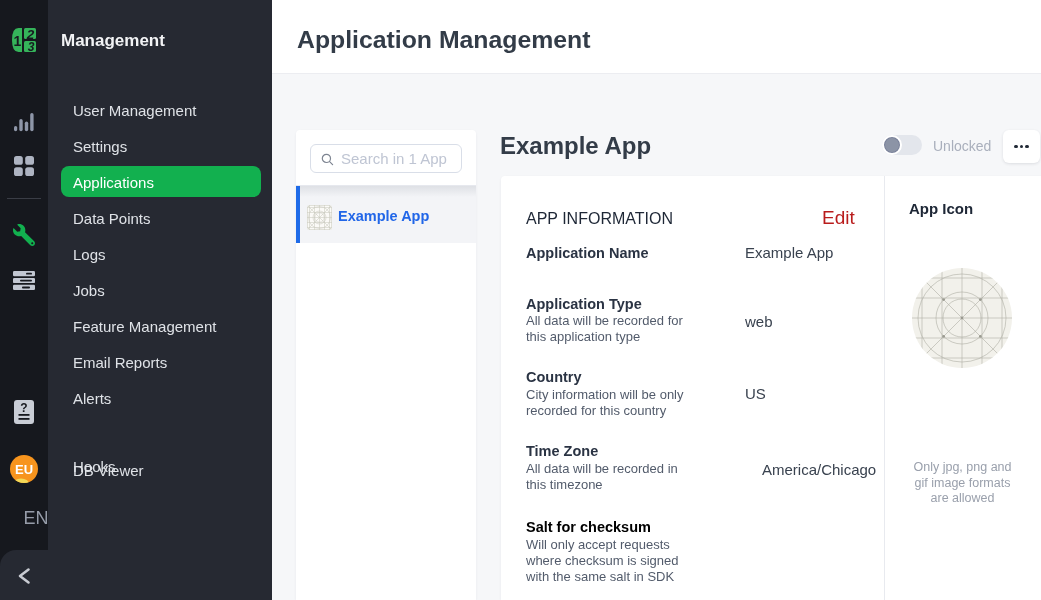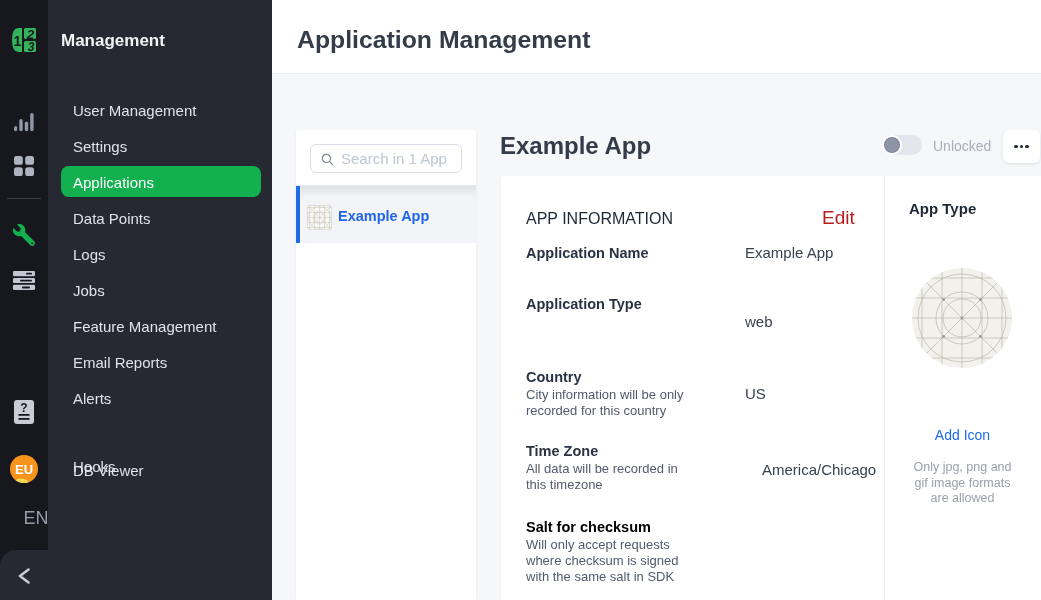--- a/index.html
+++ b/index.html
@@ -58,34 +58,35 @@
     <i style="width:3.5px;height:3.5px;border-radius:50%;background:#222A36;"></i>
   </div>
 
   <div class="abs" style="left:526px; top:209px; font-size:16px; font-weight:500; line-height:19px; color:#1E2736;">APP INFORMATION</div>
   <div class="abs" style="left:822px; top:208px; font-size:19px; line-height:19px; color:#b91c1c;">Edit</div>
 
   <div class="abs" style="left:526px; top:244px; font-size:14.5px; font-weight:bold; line-height:18px; color:#2A3343;">Application Name</div>
   <div class="abs" style="left:745px; top:244px; font-size:15px; line-height:18px; color:#39424F;">Example App</div>
 
   <div class="abs" style="left:526px; top:295px; font-size:14.5px; font-weight:bold; line-height:18px; color:#2A3343;">Application Type</div>
+  <div class="abs" style="left:526px; top:313px; font-size:13px; line-height:16px; color:#525B6B;">All data will be recorded for<br>this application type</div>
   <div class="abs" style="left:745px; top:313px; font-size:15px; line-height:18px; color:#39424F;">web</div>
 
   <div class="abs" style="left:526px; top:368px; font-size:14.5px; font-weight:bold; line-height:18px; color:#2A3343;">Country</div>
   <div class="abs" style="left:526px; top:387px; font-size:13px; line-height:16px; color:#525B6B;">City information will be only<br>recorded for this country</div>
   <div class="abs" style="left:745px; top:385px; font-size:15px; line-height:18px; color:#39424F;">US</div>
 
   <div class="abs" style="left:526px; top:442px; font-size:14.5px; font-weight:bold; line-height:18px; color:#2A3343;">Time Zone</div>
   <div class="abs" style="left:526px; top:461px; font-size:13px; line-height:16px; color:#525B6B;">All data will be recorded in<br>this timezone</div>
   <div class="abs" style="left:744px; top:461px; font-size:15px; line-height:18px; color:#39424F;margin-left:18px;">America/Chicago</div>
 
   <div class="abs" style="left:526px; top:518px; font-size:14.5px; font-weight:bold; line-height:18px; color:#000000;">Salt for checksum</div>
   <div class="abs" style="left:526px; top:537px; font-size:13px; line-height:16px; color:#525B6B;">Will only accept requests<br>where checksum is signed<br>with the same salt in SDK</div>
 
-  <div class="abs" style="left:909px; top:200px; font-size:15px; font-weight:bold; line-height:18px; color:#1E2736;">App Type</div>
+  <div class="abs" style="left:909px; top:200px; font-size:15px; font-weight:bold; line-height:18px; color:#1E2736;">App Icon</div>
   <svg class="abs" style="left:912px; top:268px;" width="100" height="100" viewBox="0 0 100 100">
     <defs>
         <clipPath id="cir">
           <circle cx="50" cy="50" r="50"></circle>
         </clipPath>
       </defs>
     <g clip-path="url(#cir)">
       <rect width="100" height="100" fill="#F2F1EB"></rect>
       <g stroke="#AFAFA5" stroke-width="0.6" fill="none">
         <circle cx="50" cy="50" r="44"></circle>
@@ -95,21 +96,20 @@
       </g>
       <g fill="#9A9A90">
         <circle cx="31.6" cy="31.6" r="1.4"></circle>
           <circle cx="68.4" cy="31.6" r="1.4"></circle>
         <circle cx="31.6" cy="68.4" r="1.4"></circle>
           <circle cx="68.4" cy="68.4" r="1.4"></circle>
         <circle cx="50" cy="50" r="1.4"></circle>
       </g>
     </g>
   </svg>
-  <div class="abs" style="left:884px; top:427px; width:157px; text-align:center; font-size:14px; line-height:17px; color:#1F6CEB;">Add Icon</div>
   <div class="abs" style="left:884px; top:460px; width:157px; text-align:center; font-size:12.5px; line-height:15.5px; color:#9AA0AC;">Only jpg, png and<br>gif image formats<br>are allowed</div>
 
   <div class="abs" style="left:0; top:0; width:48px; height:600px; background:#16181E;"></div>
 
   <div class="abs" style="left:48px; top:0; width:224px; height:600px; background:#262932;"></div>
 
   <div class="abs" style="left:0; top:550px; width:272px; height:50px; background:#262932; border-top-left-radius:16px;"></div>
 
   <div class="abs" style="left:61px; top:32px; font-size:17px; font-weight:bold; line-height:18px; color:#F2F3F5;">Management</div>
   <div class="abs" style="left:61px; top:166px; width:200px; height:31px; background:#12B04F; border-radius:8px;"></div>

